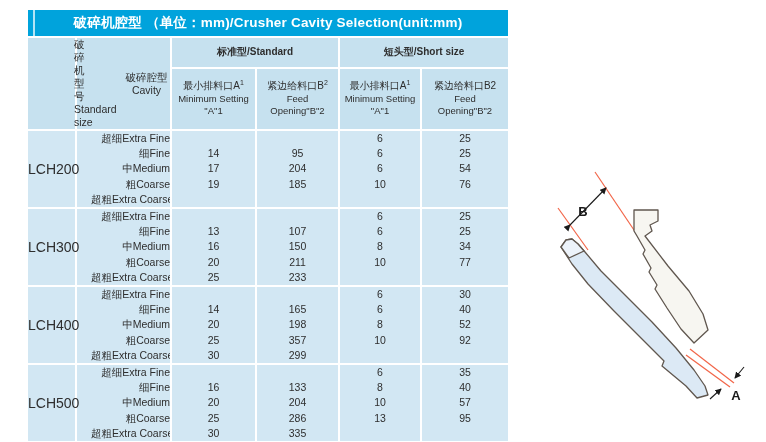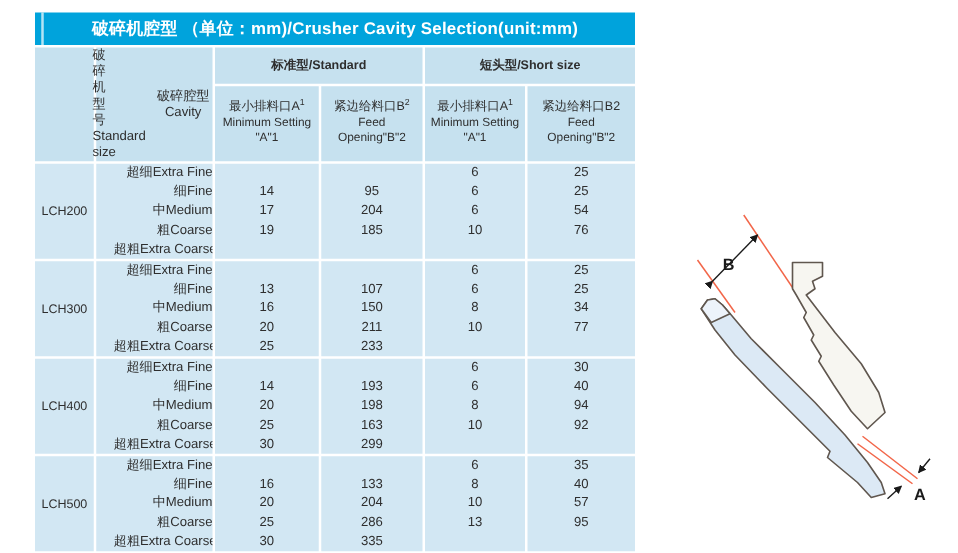--- a/index.html
+++ b/index.html
@@ -18,21 +18,21 @@
   td.h{background:#c6e1ef;}
   .group{font-weight:bold;height:23px;font-size:10px;}
   .corner div, .cavh div{line-height:13px;margin-left:46px;}
   .colh{height:48px;font-size:9.5px;line-height:12.5px;}
   .colh .cjkh{font-size:10px;}
   sup{font-size:7px;vertical-align:super;line-height:0;}
   .block td{height:76px;}
   .ln{height:15.2px;line-height:15.2px;white-space:nowrap;overflow:hidden;}
   .cav-ln{text-align:right;padding-left:5px;}
   .cjk{display:inline-block;width:30px;}
-  .model{font-size:10px;}
+  .model{font-size:14px;}
   .diagram{position:absolute;left:530px;top:150px;}
   .redline{stroke:#f26649;stroke-width:1.2;fill:none;}
   .outline{stroke:#60574f;stroke-width:1.3;stroke-linejoin:round;}
   .dim{stroke:#1a1a1a;stroke-width:1.1;fill:none;}
   .dimlabel{font-weight:bold;font-size:13px;fill:#1a1a1a;font-family:"Liberation Sans","DejaVu Sans",sans-serif;}
 </style>
 </head>
 <body>
 
 <div class="tablewrap">
@@ -176,36 +176,36 @@
           </td>
     <td class="num std-a">
             <div class="ln">&nbsp;</div>
             <div class="ln">14</div>
             <div class="ln">20</div>
             <div class="ln">25</div>
             <div class="ln">30</div>
           </td>
     <td class="num std-b">
             <div class="ln">&nbsp;</div>
-            <div class="ln">193</div>
+            <div class="ln">165</div>
             <div class="ln">198</div>
-            <div class="ln">163</div>
+            <div class="ln">357</div>
             <div class="ln">299</div>
           </td>
     <td class="num sh-a">
             <div class="ln">6</div>
             <div class="ln">6</div>
             <div class="ln">8</div>
             <div class="ln">10</div>
             <div class="ln">&nbsp;</div>
           </td>
     <td class="num sh-b">
             <div class="ln">30</div>
             <div class="ln">40</div>
-            <div class="ln">94</div>
+            <div class="ln">52</div>
             <div class="ln">92</div>
             <div class="ln">&nbsp;</div>
           </td>
   </tr>
 
   <tr class="block">
     <td class="model">LCH500</td>
     <td class="cavity">
             <div class="ln cav-ln"><span class="cjk">超细</span><span>Extra Fine</span></div>
             <div class="ln cav-ln"><span class="cjk">细</span><span>Fine</span></div>

